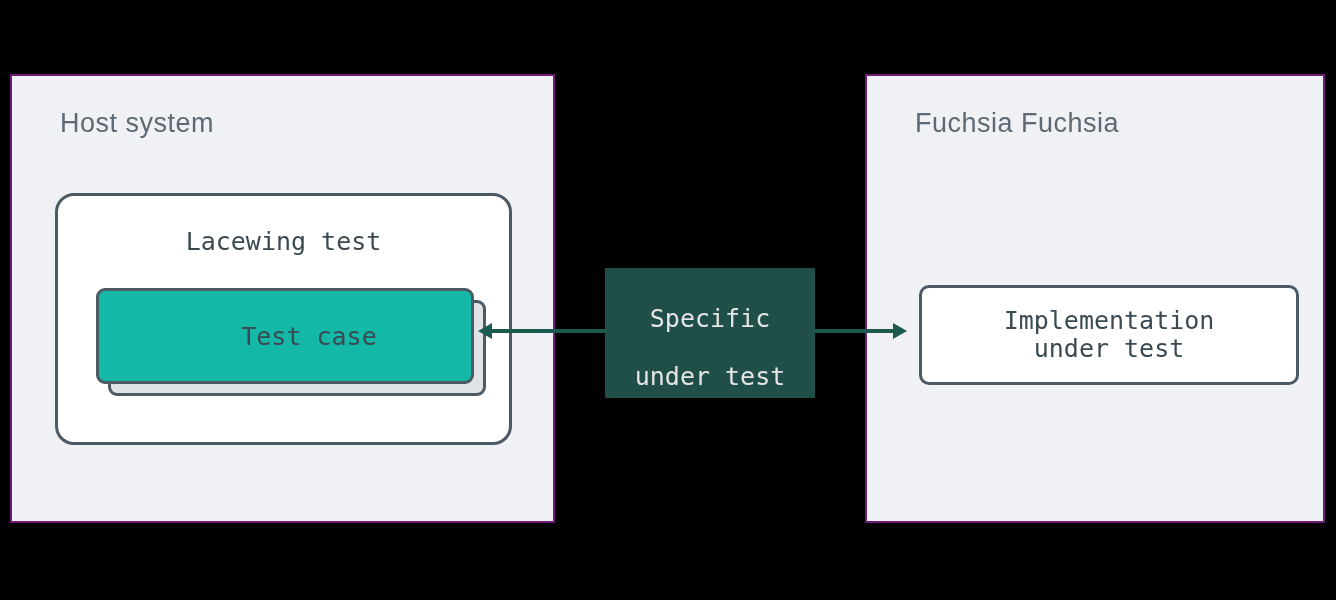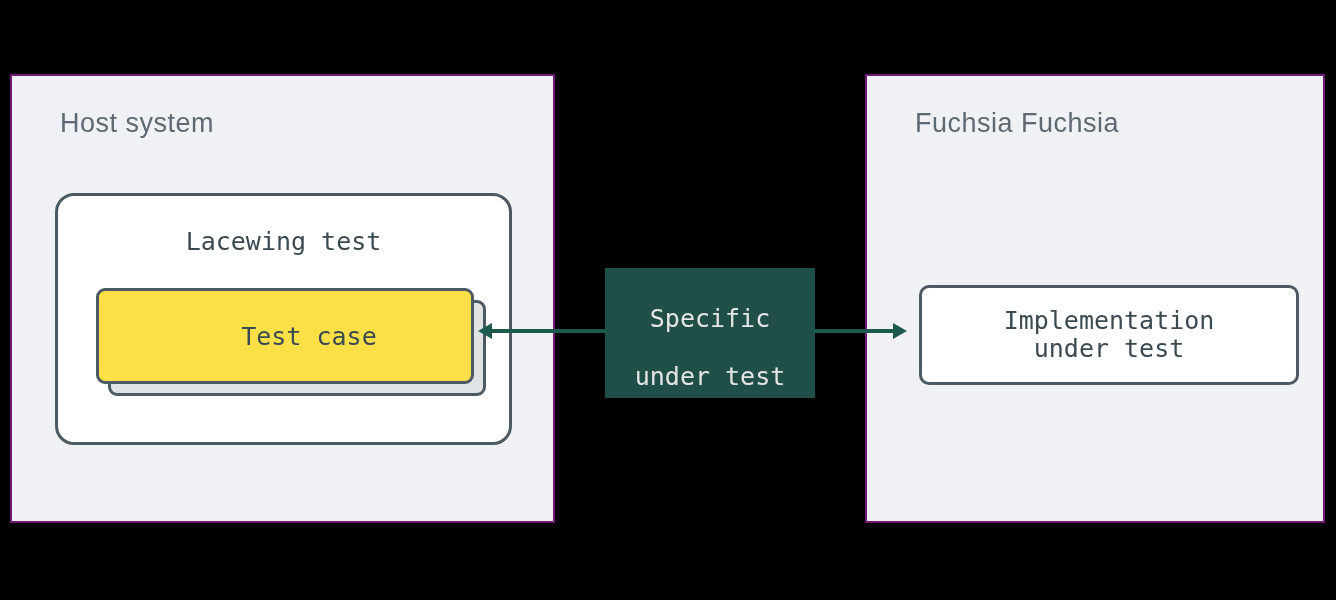--- a/index.html
+++ b/index.html
@@ -68,21 +68,21 @@
     box-sizing: border-box;
   }
   #test-case-card-back {
     left: 50px;
     top: 104px;
     background: #dfe3e6;
   }
   #test-case-card {
     left: 38px;
     top: 92px;
-    background: #fde047;
+    background: #14b8a6;
     display: flex;
     align-items: center;
     justify-content: center;
     padding-left: 48px;
   }
   #protocols-box {
     position: absolute;
     left: 605px;
     top: 268px;
     width: 210px;

